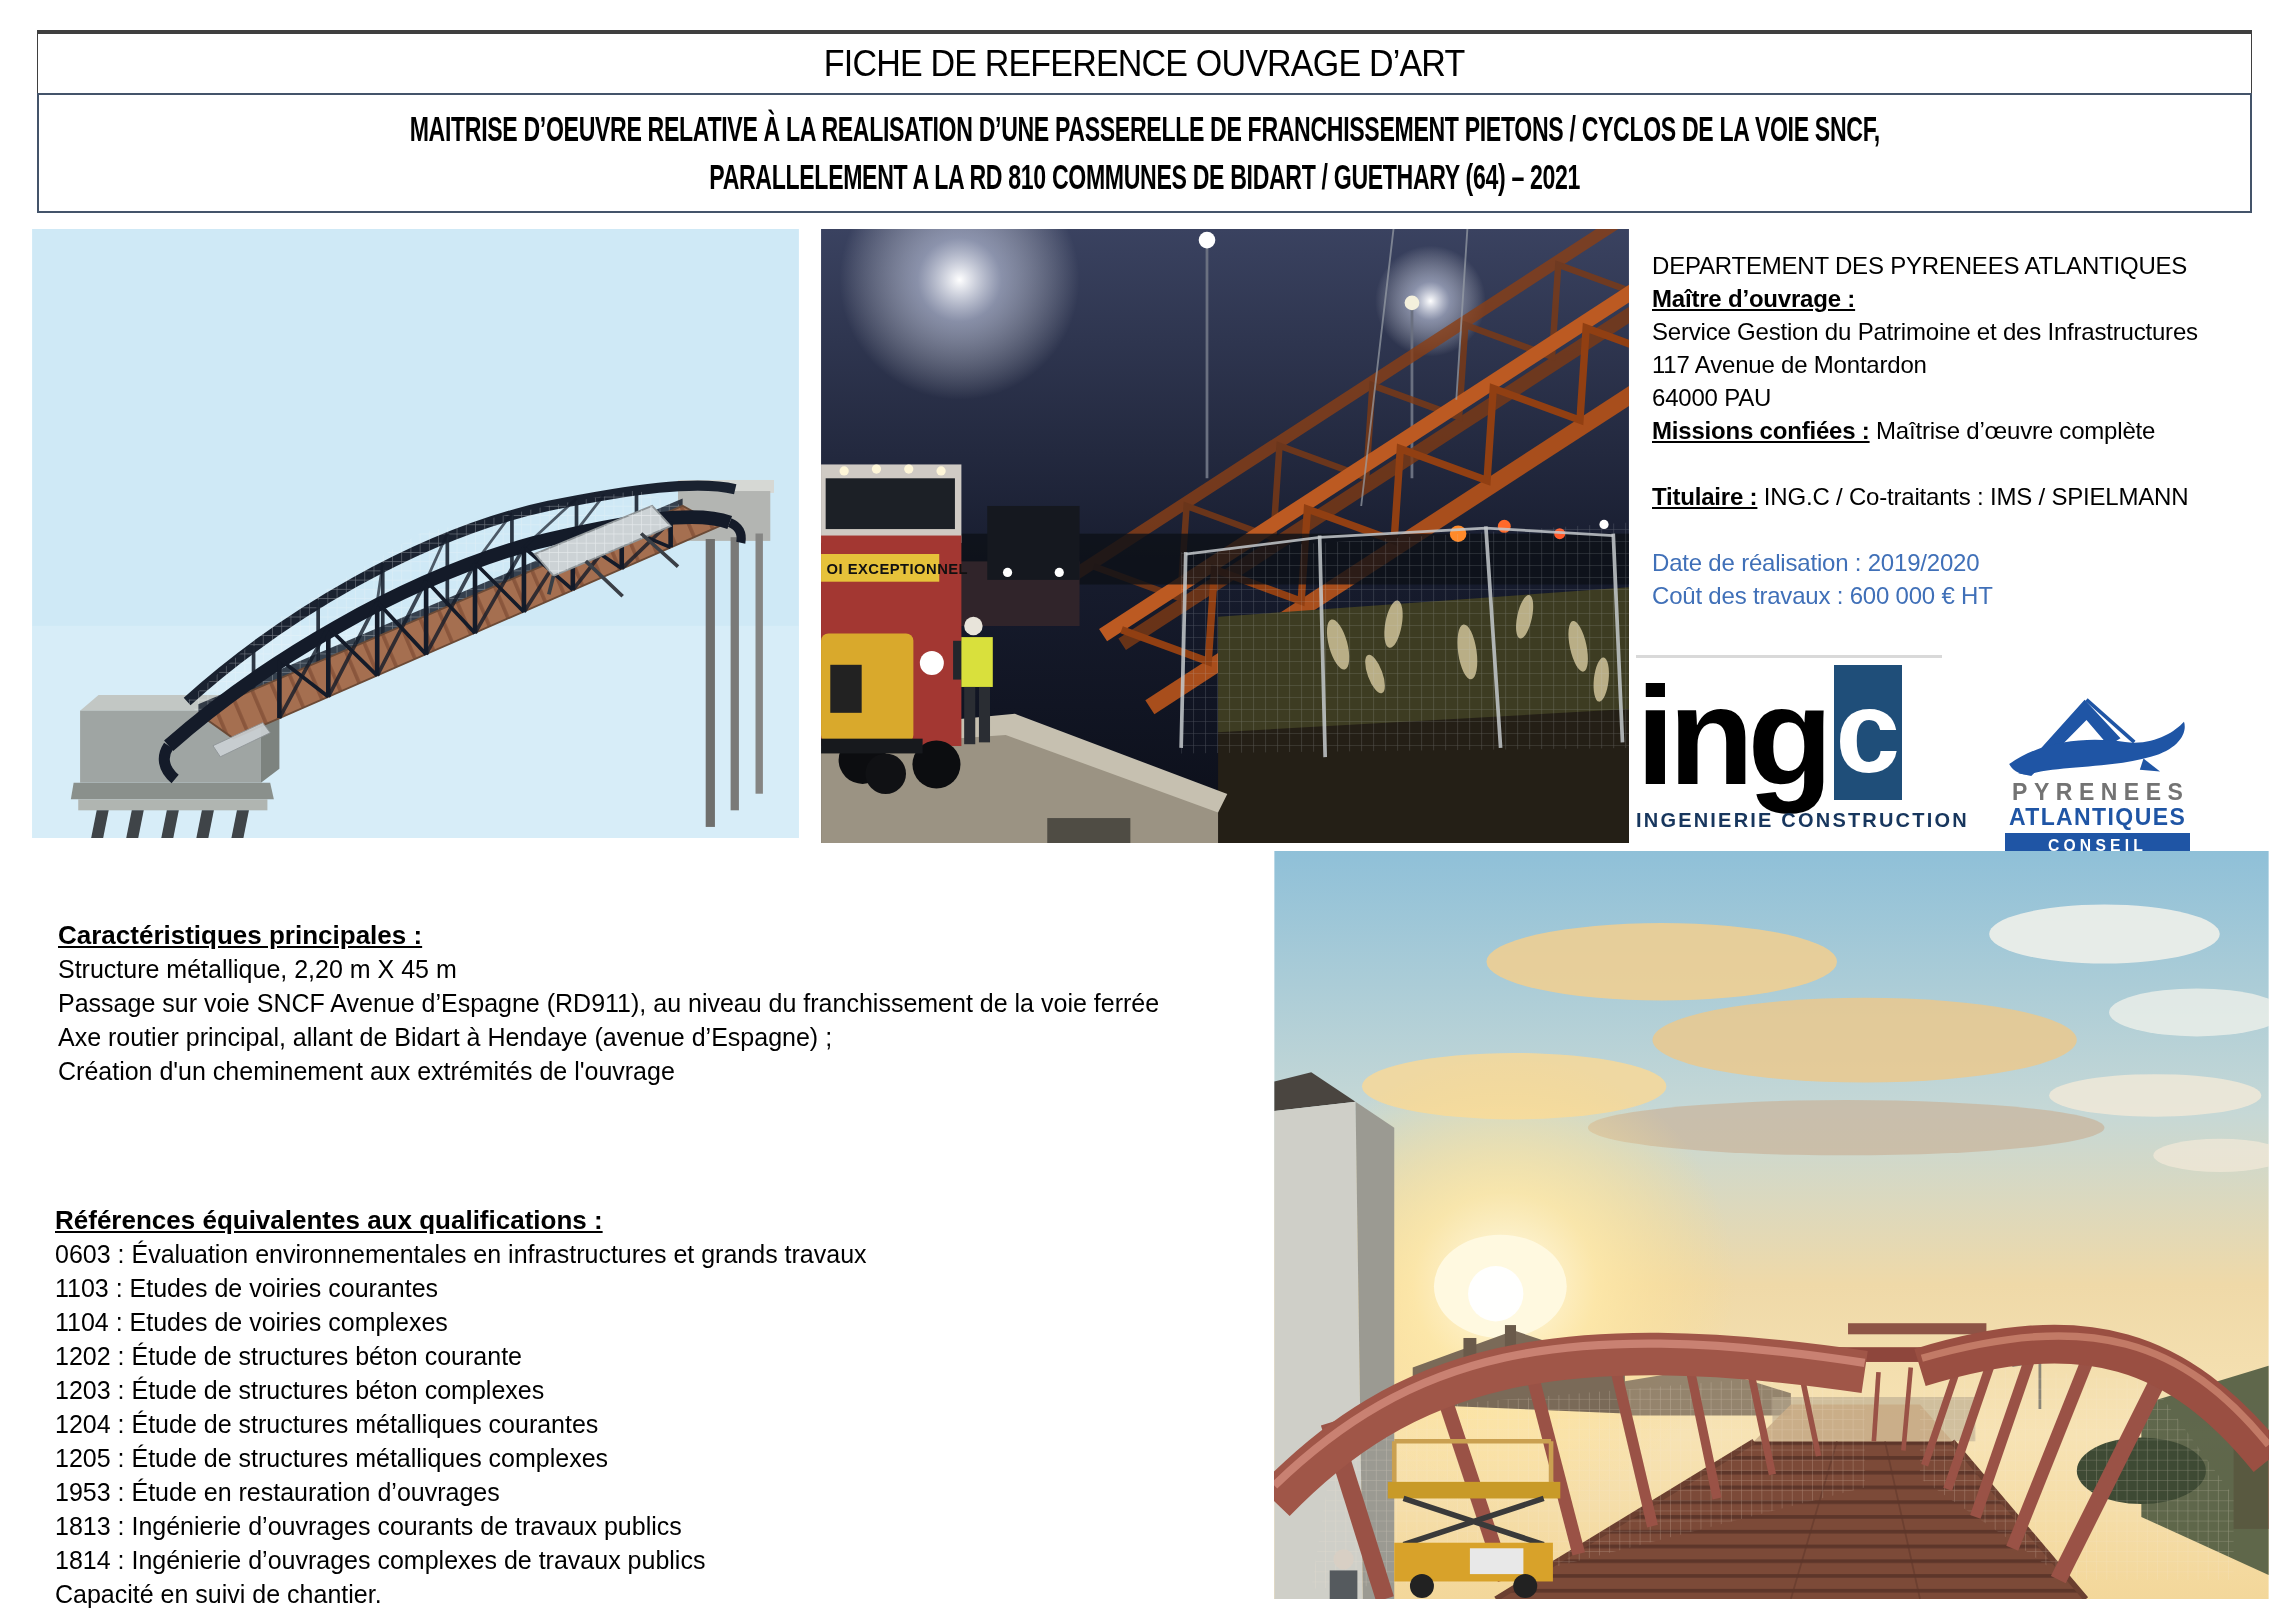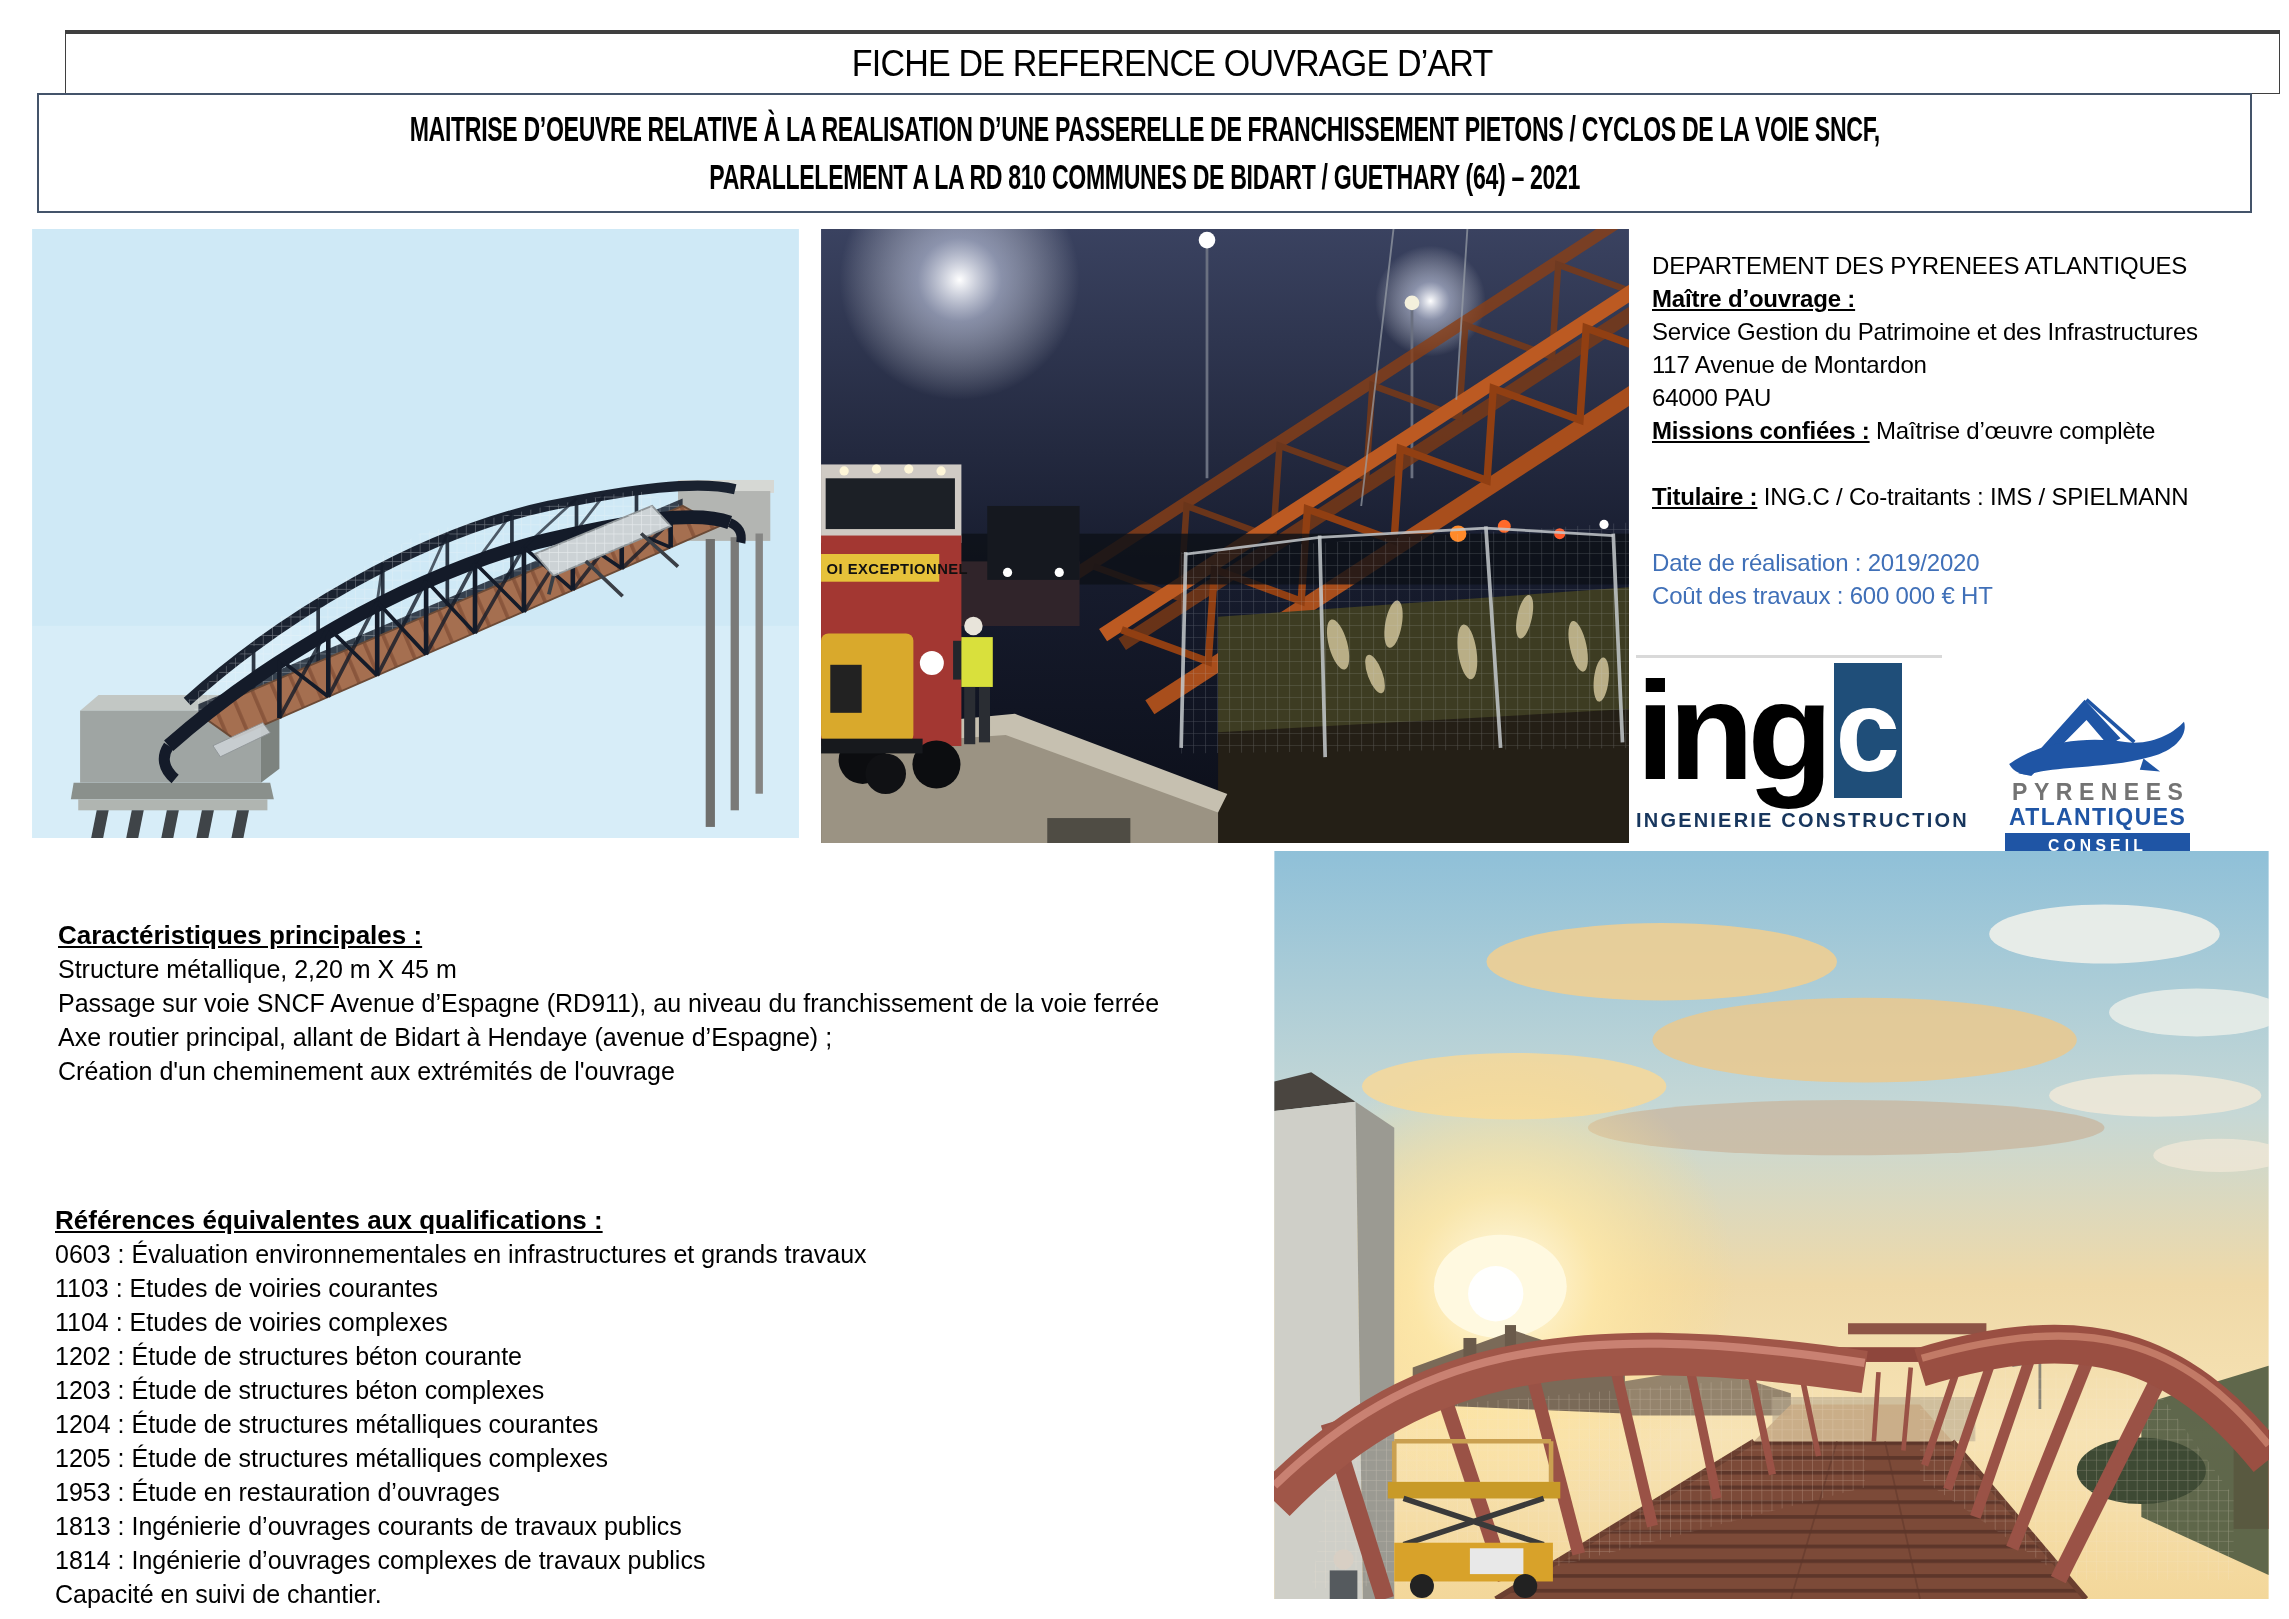--- a/index.html
+++ b/index.html
@@ -2,21 +2,21 @@
 <html style="font-size:14.8px"><head>
 <meta charset="utf-8">
 <style>
   html,body{margin:0;padding:0;background:#ffffff;}
   .page{position:relative;width:2290px;height:1620px;background:#fff;overflow:hidden;
         font-family:"Liberation Sans", sans-serif;color:#000;}
   .abs{position:absolute;}
 
   
   .box1{left:37px;top:30px;width:2213px;height:59px;border:1.8px solid #3f3f3f;border-top-width:4.6px;
-        display:flex;align-items:center;justify-content:center;margin-left:28px;}
+        display:flex;align-items:center;justify-content:center;}
   .box1 .t{font-size:37px;font-weight:400;white-space:nowrap;transform:scaleX(.92);letter-spacing:-0.9px;}
   .box2{left:37px;top:93px;width:2211px;height:116px;border:2.8px solid #44546A;
         display:flex;flex-direction:column;align-items:center;justify-content:center;gap:8.3px;}
   .box2 .t{font-size:35px;font-weight:700;white-space:nowrap;transform:scaleX(.66);letter-spacing:-0.5px;}
 
   
   figure{margin:0;}
   .fig-render{left:32px;top:229px;width:767px;height:609px;}
   .fig-night{left:821px;top:229px;width:808px;height:614px;text-align:right;}
   .fig-sunset{left:1274px;top:851px;width:995px;height:748px;}
@@ -24,21 +24,21 @@
 
   
   .info{left:1652px;top:249px;width:614px;font-size:24px;line-height:33px;letter-spacing:-0.2px;}
   .info p{margin:0;}
   .sp{height:33px;}
   .lblu{font-weight:700;text-decoration:underline;}
   .blue{color:#4070B8;}
 
   
   .ingc{left:1636px;top:655px;width:306px;height:185px;background:#fff;border-top:3.7px solid #d9d9d9;}
-  .ingc .word{display:flex;align-items:center;height:138px;margin-top:3.7px;}
+  .ingc .word{display:flex;align-items:flex-end;height:138px;margin-top:3.7px;}
   .ingc .ing{font-size:140px;line-height:129px;font-weight:800;letter-spacing:-6.5px;color:#000;}
   .ingc .cbox{width:68px;height:135px;background:#1F4E79;margin-left:7.4px;display:flex;
               align-items:center;justify-content:center;}
   .ingc .c{color:#fff;font-size:116px;line-height:102px;font-weight:800;}
   .ingc .sub{font-size:20px;font-weight:800;color:#17365D;letter-spacing:2.2px;margin-top:9.2px;white-space:nowrap;}
   .pyr{left:2005px;top:685px;width:185px;height:171px;text-align:center;}
   .pyr .l1{font-size:23px;font-weight:700;color:#737373;letter-spacing:6.5px;margin-left:6.5px;line-height:25px;}
   .pyr .l2{font-size:23px;font-weight:700;color:#1F55A5;letter-spacing:1.4px;line-height:25px;}
   .pyr .band{margin-top:2.8px;background:#1F55A5;color:#fff;font-size:15.7px;font-weight:700;
              letter-spacing:4.2px;line-height:25px;height:25px;}

